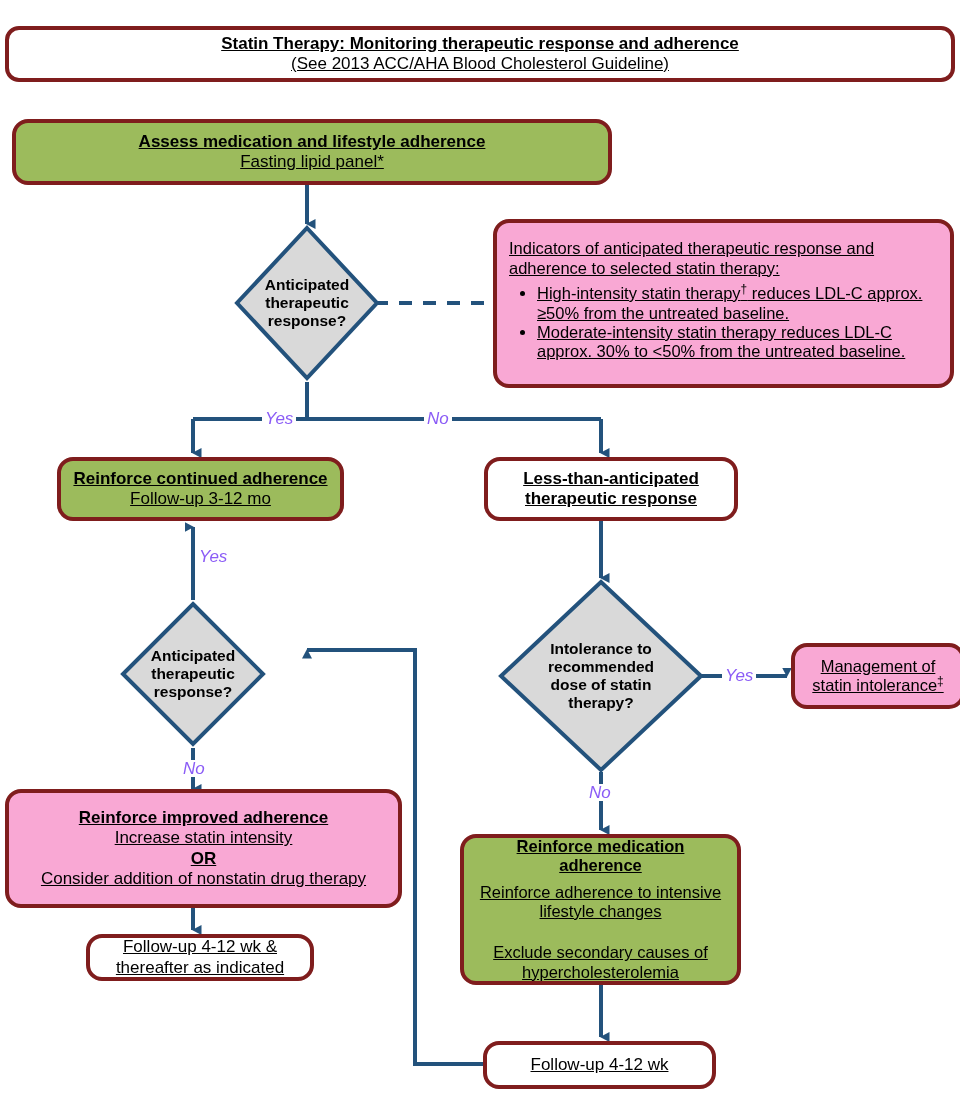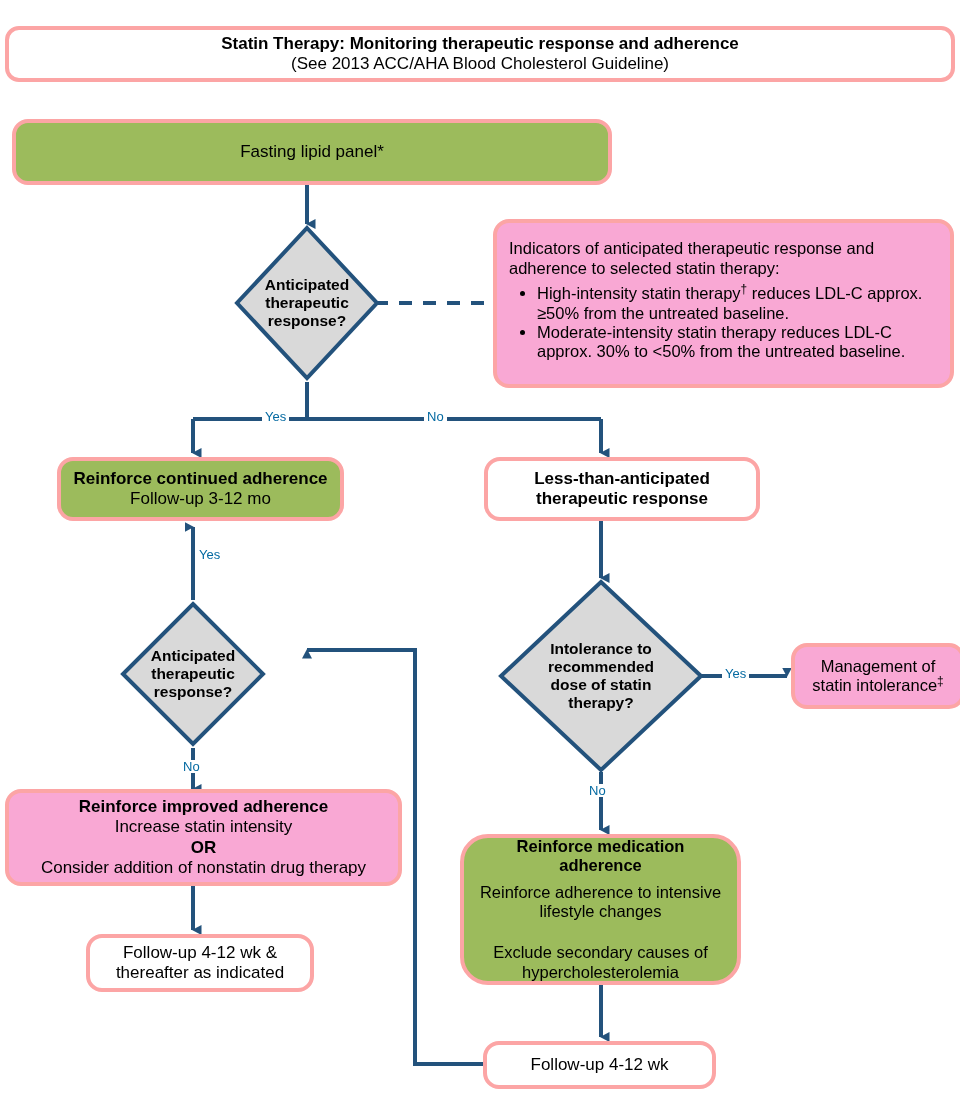--- a/index.html
+++ b/index.html
@@ -22,28 +22,29 @@
     position: absolute;
     left: 0;
     top: 0;
     width: 960px;
     height: 1119px;
     pointer-events: none;
   }
   .node {
     position: absolute;
     box-sizing: border-box;
-    border: 4px solid #fca5a5;
+    border: 4px solid #7f1d1d;
     border-radius: 16px;
     display: flex;
     flex-direction: column;
     align-items: center;
     justify-content: center;
     text-align: center;
     line-height: 1.18;
+    text-decoration: underline;
   }
   .node.white { background: #ffffff; }
   .node.green { background: #9cbb5c; }
   .node.yellow { background: #f9a8d4; }
   .ttl { font-weight: bold; }
   .sub { font-weight: normal; }
 
   .diamond-wrap {
     position: absolute;
   }
@@ -54,25 +55,26 @@
     display: flex;
     align-items: center;
     justify-content: center;
     text-align: center;
     font-weight: bold;
     line-height: 1.16;
   }
   .edge-label {
     position: absolute;
     background: #ffffff;
-    font-size: 13px;
+    font-size: 17px;
     line-height: 1;
     padding: 0 3px;
     white-space: nowrap;
-    color: #0369a1;
+    color: #8b5cf6;
+    font-style: italic;
   }
   .bullets {
     margin: 6px;
     padding-left: 22px;
     text-align: left;
   }
   .bullets li { margin: 0; }
   .calloutbody {
     text-align: left;
     width: 100%;
@@ -139,20 +141,21 @@
       <polygon points="601,582 701,676 601,770 501,676"></polygon>
     </g>
   </svg>
 
   <div class="node white" style="left:5px; top:26px; width:950px; height:56px; font-size:17px; border-radius:14px;">
     <div class="ttl">Statin Therapy: Monitoring therapeutic response and adherence</div>
     <div class="sub">(See 2013 ACC/AHA Blood Cholesterol Guideline)</div>
   </div>
 
   <div class="node green" style="left:12px; top:119px; width:600px; height:66px; font-size:17px;">
+    <div class="ttl">Assess medication and lifestyle adherence</div>
     <div class="sub">Fasting lipid panel*</div>
   </div>
 
   <div class="node yellow" style="left:493px; top:219px; width:461px; height:169px; font-size:16.5px; align-items:flex-start; justify-content:center;">
     <div class="calloutbody">
       <div>Indicators of anticipated therapeutic response and</div>
       <div>adherence to selected statin therapy:</div>
       <ul class="bullets">
         <li>
           <span>High-intensity statin therapy</span><sup>†</sup><span> reduces LDL-C approx. ≥50% from the untreated baseline.</span>
@@ -175,21 +178,21 @@
   </div>
 
   <div class="edge-label" style="left:262px; top:410px;">Yes</div>
   <div class="edge-label" style="left:424px; top:410px;">No</div>
 
   <div class="node green" style="left:57px; top:457px; width:287px; height:64px; font-size:17px;">
     <div class="ttl">Reinforce continued adherence</div>
     <div class="sub">Follow-up 3-12 mo</div>
   </div>
 
-  <div class="node white" style="left:484px; top:457px; width:276px; height:64px; font-size:17px;">
+  <div class="node white" style="left:484px; top:457px; width:254px; height:64px; font-size:17px;">
     <div class="ttl">Less-than-anticipated</div>
     <div class="ttl">therapeutic response</div>
   </div>
 
   <div class="edge-label" style="left:196px; top:548px;">Yes</div>
 
   <div class="diamond-wrap" style="left:123px; top:604px; width:140px; height:140px;">
     <div class="diamond-label" style="font-size:15.5px;">
       <div>
         <div>Anticipated</div>
@@ -215,37 +218,37 @@
   <div class="edge-label" style="left:722px; top:667px;">Yes</div>
   <div class="edge-label" style="left:586px; top:784px;">No</div>
 
   <div class="node yellow" style="left:791px; top:643px; width:174px; height:66px; font-size:16.5px;">
     <div class="sub">Management of</div>
     <div class="sub">
       <span>statin intolerance</span><sup>‡</sup>
     </div>
   </div>
 
-  <div class="node yellow" style="left:5px; top:789px; width:397px; height:97px; font-size:17px;">
+  <div class="node yellow" style="left:5px; top:789px; width:397px; height:119px; font-size:17px;">
     <div class="ttl">Reinforce improved adherence</div>
     <div class="sub">Increase statin intensity</div>
     <div class="ttl">OR</div>
     <div class="sub">Consider addition of nonstatin drug therapy</div>
   </div>
 
-  <div class="node green" style="left:460px; top:834px; width:281px; height:151px; font-size:16.5px;border-radius:28px;">
+  <div class="node green" style="left:460px; top:834px; width:281px; height:151px; font-size:16.5px;">
     <div class="ttl">Reinforce medication</div>
     <div class="ttl" style="margin-bottom:7px;">adherence</div>
     <div class="sub">Reinforce adherence to intensive</div>
     <div class="sub" style="margin-bottom:22px;">lifestyle changes</div>
     <div class="sub">Exclude secondary causes of</div>
     <div class="sub">hypercholesterolemia</div>
   </div>
 
-  <div class="node white" style="left:86px; top:934px; width:228px; height:58px; font-size:17px;">
+  <div class="node white" style="left:86px; top:934px; width:228px; height:47px; font-size:17px;">
     <div class="sub">Follow-up 4-12 wk &amp;</div>
     <div class="sub">thereafter as indicated</div>
   </div>
 
   <div class="node white" style="left:483px; top:1041px; width:233px; height:48px; font-size:17px;">
     <div class="sub">Follow-up 4-12 wk</div>
   </div>
 
 </div>
 

